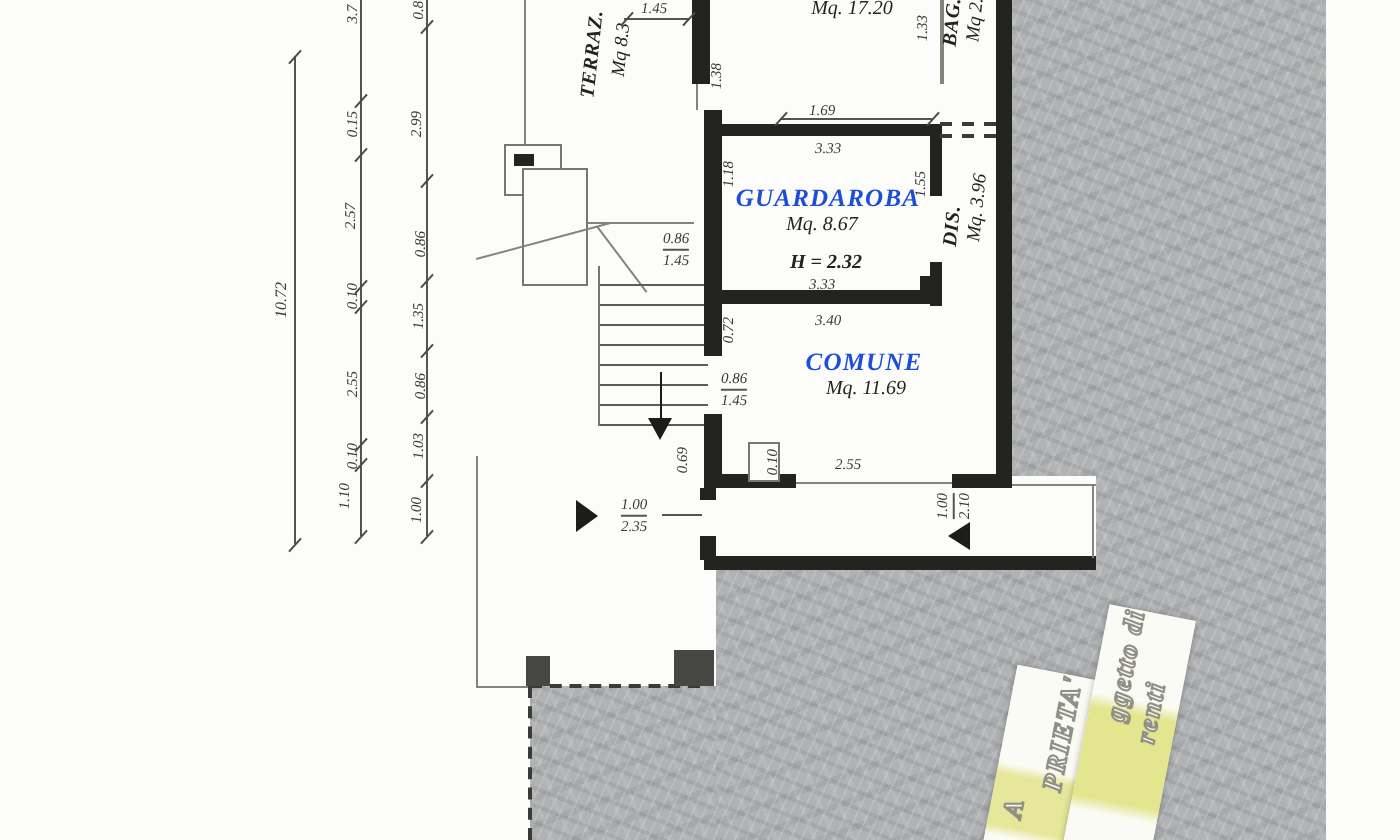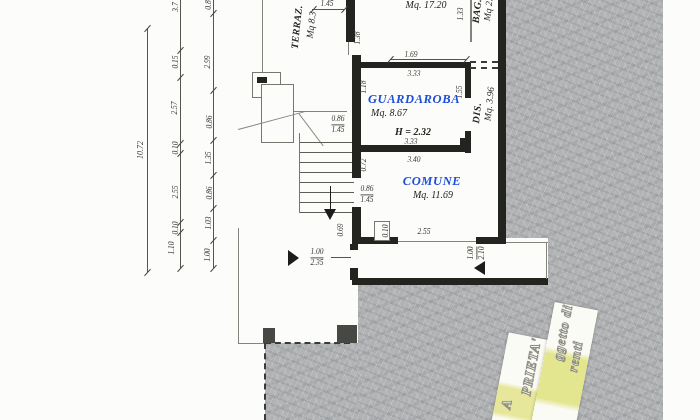--- a/index.html
+++ b/index.html
@@ -147,21 +147,21 @@
   </div>
   <div class="tri-r" style="left:288px;top:250px"></div>
   <div class="tri-l" style="left:474px;top:261px"></div>
 
   <div class="lbl area" style="left:426px;top:5px;font-size:10px">Mq. 17.20</div>
   <div class="lbl room-sm rot84" style="left:297px;top:27px">TERRAZ.</div>
   <div class="lbl area rot84" style="left:312px;top:25px">Mq 8.3</div>
   <div class="lbl room-sm rot84" style="left:477px;top:11px">BAG.</div>
   <div class="lbl area rot84" style="left:489px;top:10px">Mq 2.</div>
   <div class="lbl room" style="left:414px;top:99px">GUARDAROBA</div>
-  <div class="lbl area" style="left:389px;top:113px;font-size:10px">Mq. 8.67</div>
+  <div class="lbl area" style="left:411px;top:113px;font-size:10px">Mq. 8.67</div>
   <div class="lbl area" style="left:413px;top:132px;font-weight:700;font-size:10px">H = 2.32</div>
   <div class="lbl room-sm rot84" style="left:477px;top:113px">DIS.</div>
   <div class="lbl area rot84" style="left:490px;top:104px">Mq. 3.96</div>
   <div class="lbl room" style="left:432px;top:181px">COMUNE</div>
   <div class="lbl area" style="left:433px;top:195px;font-size:10px">Mq. 11.69</div>
 
   <div class="stamp" style="left:451px;top:380px;width:130px;height:40px;transform:rotate(-79deg);
        background:linear-gradient(90deg,#fbfbf5 0 34%,#e7e79b 38% 58%,#fbfbf5 62% 100%)">
     <div class="ln" style="margin-left:42%">A</div>
     <div class="ln" style="text-align:right">PRIETA'</div>

